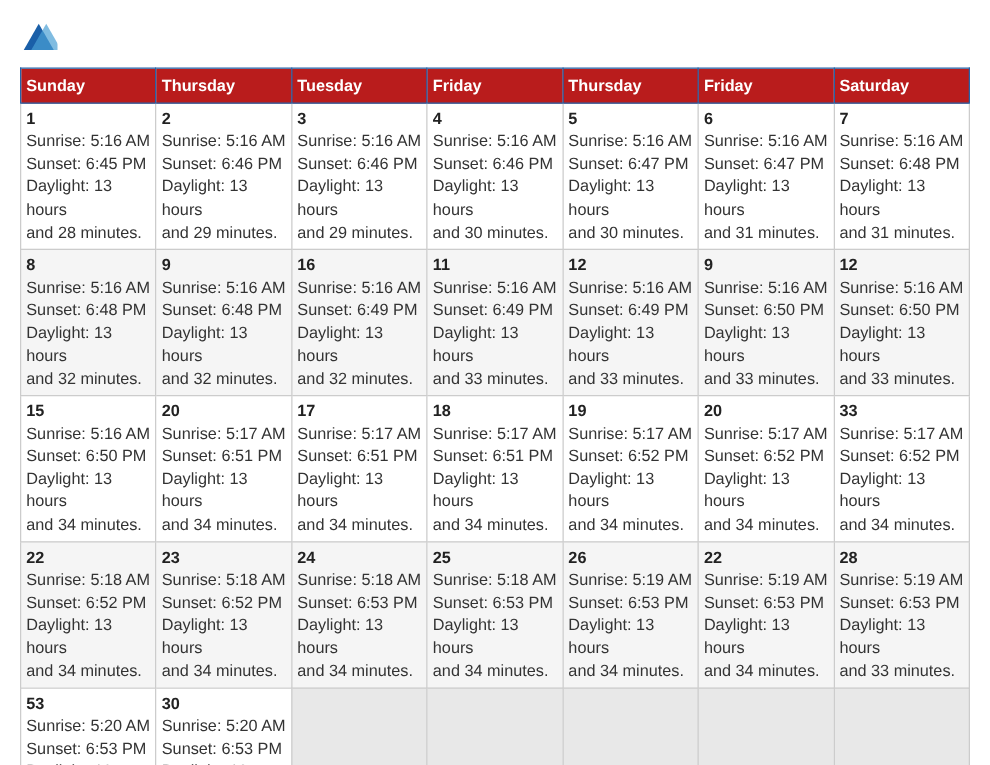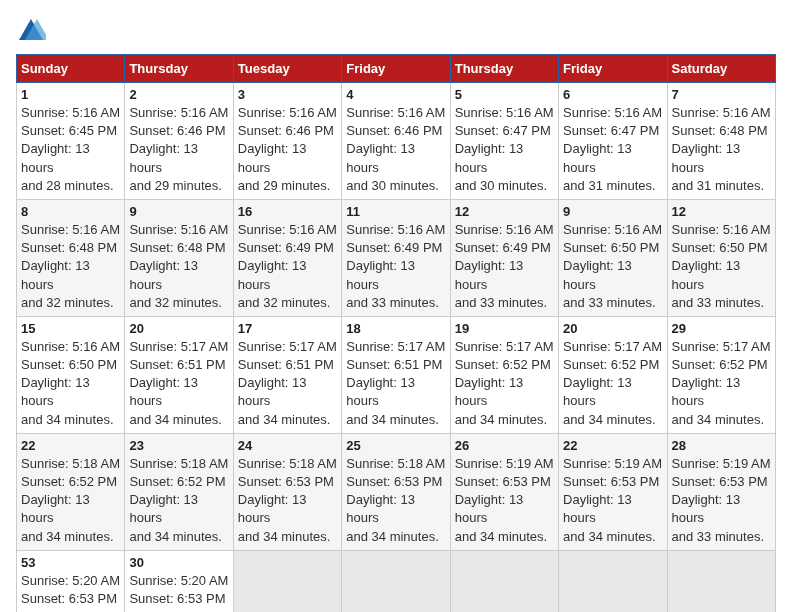--- a/index.html
+++ b/index.html
@@ -157,21 +157,21 @@
         <td><span class="day-num">20</span>
 <span class="day-info">Sunrise: 5:17 AM<br>Sunset: 6:51 PM<br>Daylight: 13 hours<br>and 34 minutes.</span></td>
         <td><span class="day-num">17</span>
 <span class="day-info">Sunrise: 5:17 AM<br>Sunset: 6:51 PM<br>Daylight: 13 hours<br>and 34 minutes.</span></td>
         <td><span class="day-num">18</span>
 <span class="day-info">Sunrise: 5:17 AM<br>Sunset: 6:51 PM<br>Daylight: 13 hours<br>and 34 minutes.</span></td>
         <td><span class="day-num">19</span>
 <span class="day-info">Sunrise: 5:17 AM<br>Sunset: 6:52 PM<br>Daylight: 13 hours<br>and 34 minutes.</span></td>
         <td><span class="day-num">20</span>
 <span class="day-info">Sunrise: 5:17 AM<br>Sunset: 6:52 PM<br>Daylight: 13 hours<br>and 34 minutes.</span></td>
-        <td><span class="day-num">29</span>
+        <td><span class="day-num">33</span>
 <span class="day-info">Sunrise: 5:17 AM<br>Sunset: 6:52 PM<br>Daylight: 13 hours<br>and 34 minutes.</span></td>
       </tr>
       <tr>
         <td><span class="day-num">22</span>
 <span class="day-info">Sunrise: 5:18 AM<br>Sunset: 6:52 PM<br>Daylight: 13 hours<br>and 34 minutes.</span></td>
         <td><span class="day-num">23</span>
 <span class="day-info">Sunrise: 5:18 AM<br>Sunset: 6:52 PM<br>Daylight: 13 hours<br>and 34 minutes.</span></td>
         <td><span class="day-num">24</span>
 <span class="day-info">Sunrise: 5:18 AM<br>Sunset: 6:53 PM<br>Daylight: 13 hours<br>and 34 minutes.</span></td>
         <td><span class="day-num">25</span>

